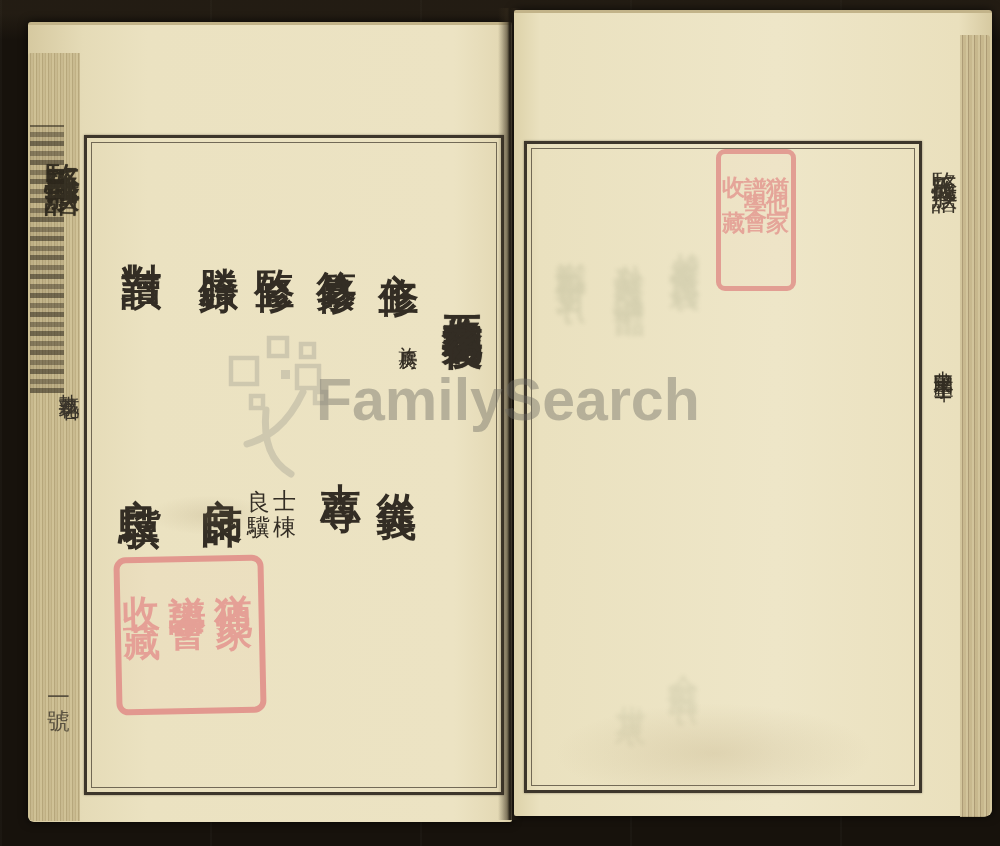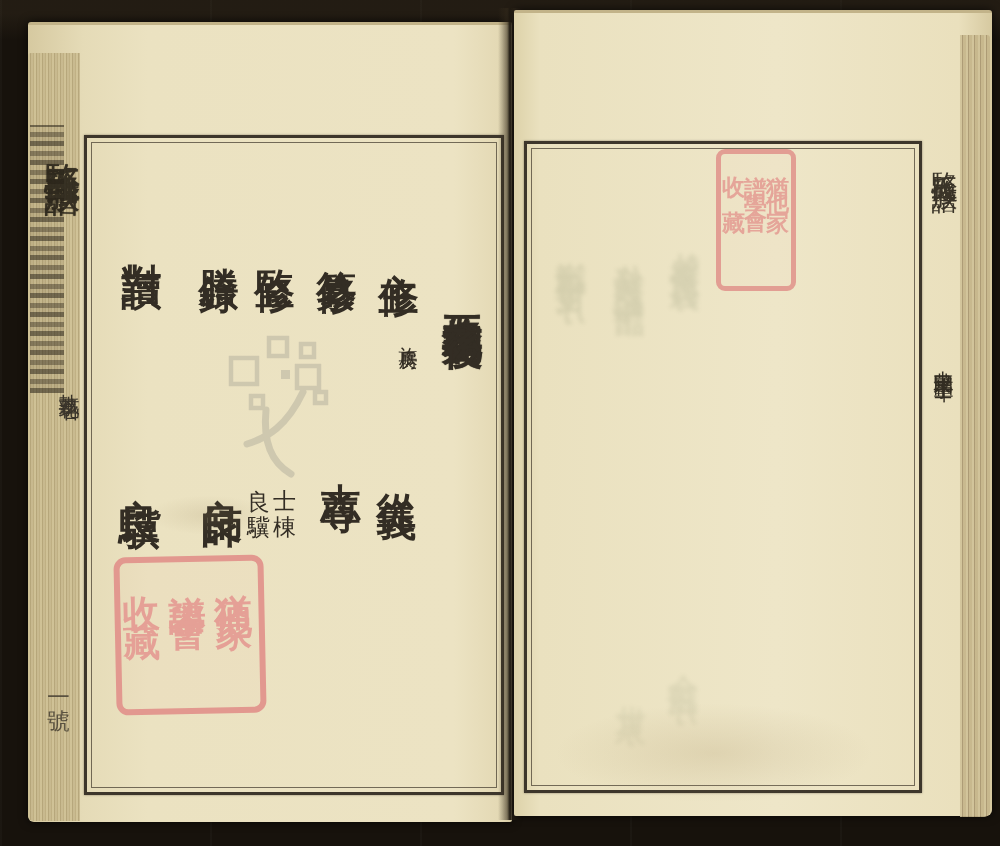--- a/index.html
+++ b/index.html
@@ -176,14 +176,15 @@
         <rect x="72" y="36" width="22" height="22"></rect>
         <rect x="26" y="66" width="12" height="12"></rect>
         <rect x="90" y="62" width="11" height="11"></rect>
       </g>
       <rect x="56" y="40" width="9" height="9" fill="#8f8d84"></rect>
       <g fill="none" stroke="#8f8d84" stroke-width="7" stroke-linecap="round">
         <path d="M 78 62 C 62 96, 42 108, 22 114"></path>
         <path d="M 41 80 C 38 112, 46 132, 66 144"></path>
       </g>
     </svg>
+    <div class="wm-text">FamilySearch</div>
   </div>
 </div>
 
 </body></html>

